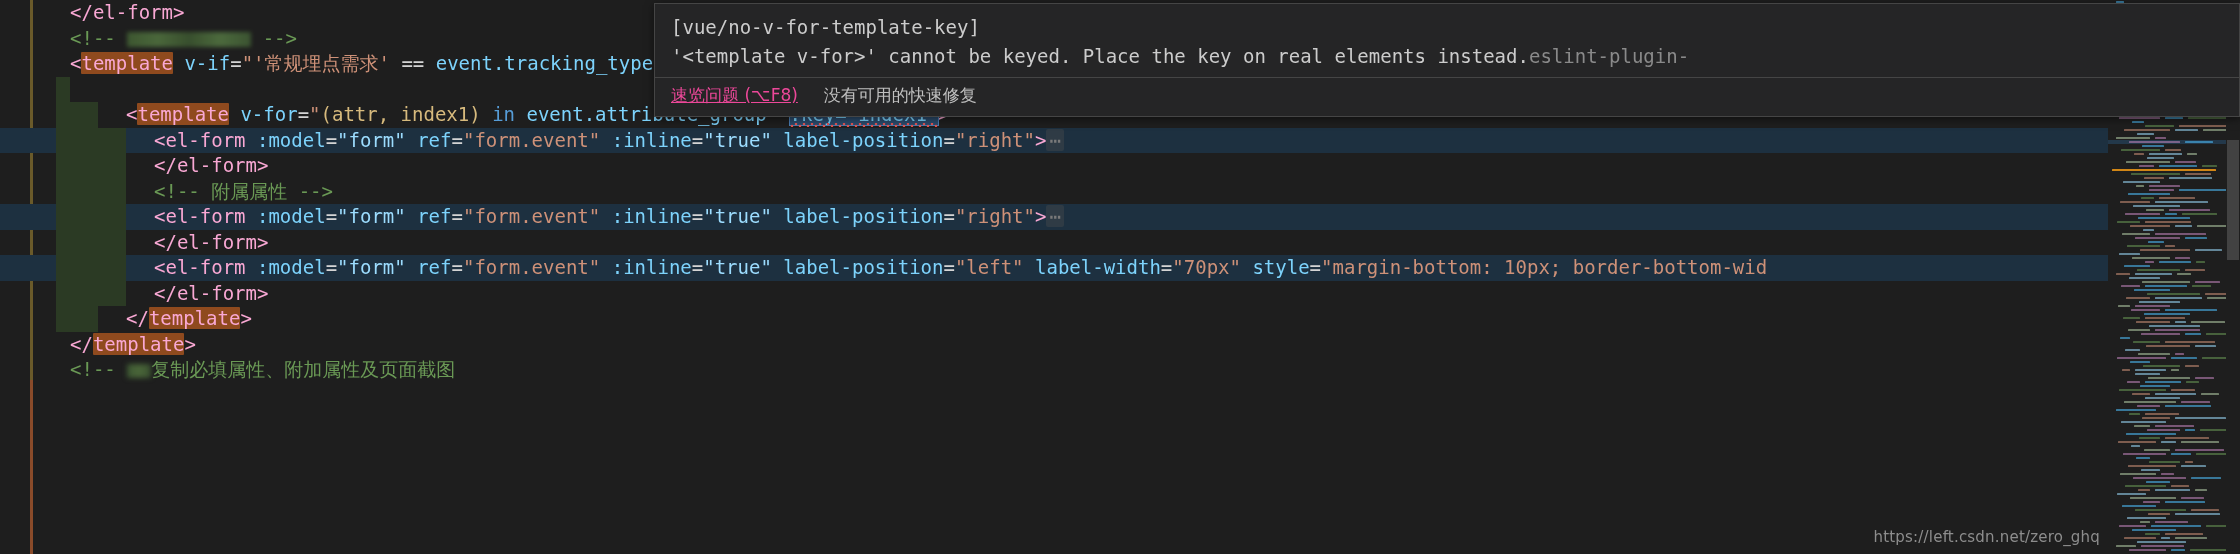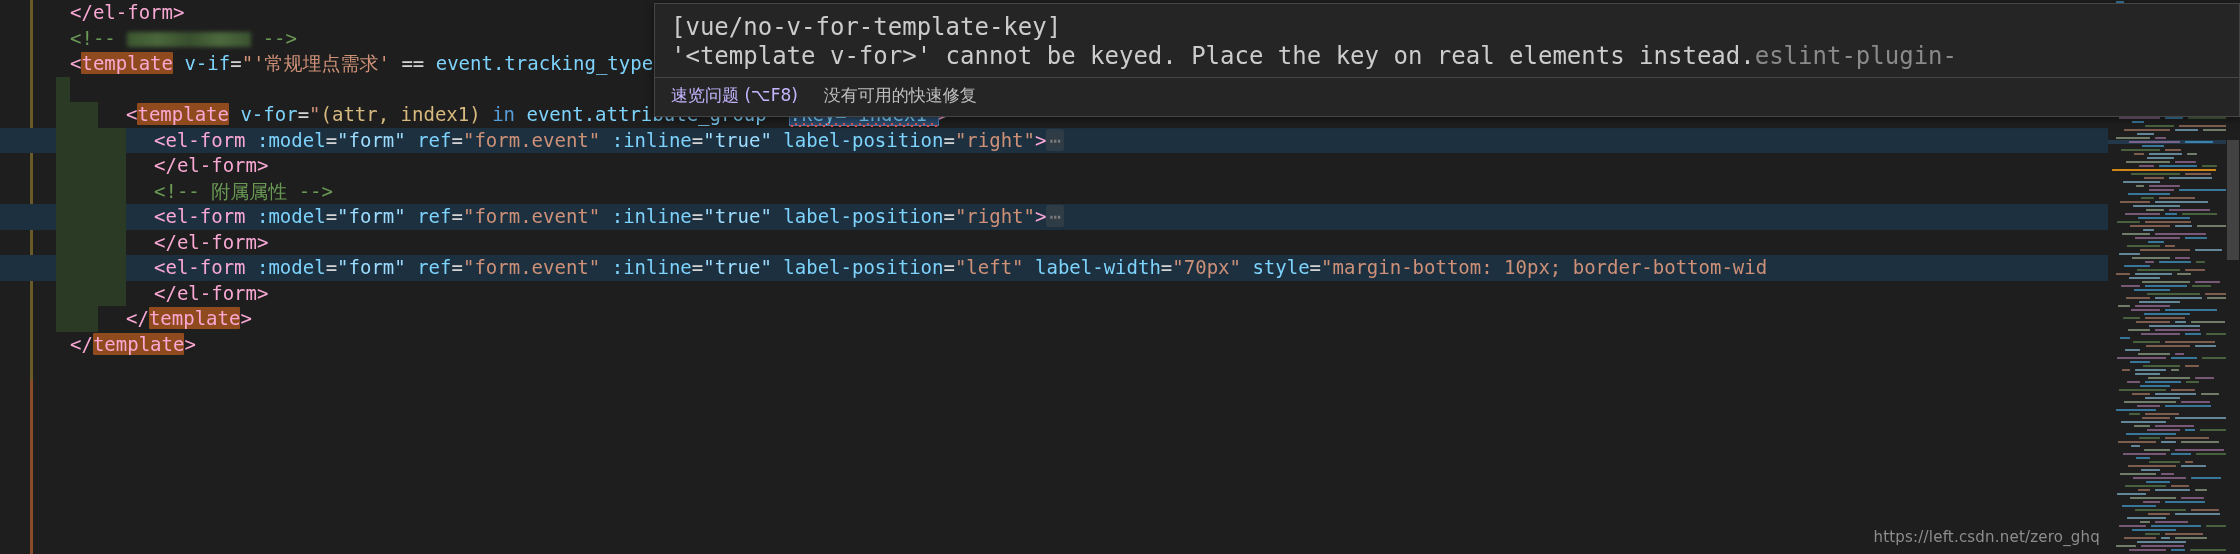--- a/index.html
+++ b/index.html
@@ -117,34 +117,34 @@
     width: 1586px;
     background: #252526;
     border: 1px solid #454545;
     box-shadow: 0 2px 8px rgba(0,0,0,.5);
     z-index: 50;
     font-family: "DejaVu Sans Mono", "Liberation Mono", monospace;
   }
   #hover .hover-body { padding: 9px 16px 6px 16px; }
   #hover .hover-line {
     color: #cccccc;
-    font-size: 24px;
+    font-size: 19px;
     line-height: 29px;
     white-space: pre;
     overflow: hidden;
   }
   #hover .src { color: #8a8a8a; }
   #hover .hover-sep { height: 1px; background: #454545; }
   #hover .hover-actions {
     padding: 6px 16px 9px 16px;
     display: flex; align-items: center; gap: 26px;
     font-family: "DejaVu Sans", "Liberation Sans", sans-serif;
     font-size: 17px;
   }
-  #hover .act-link { color: #c4b5fd; cursor: pointer; }
+  #hover .act-link { color: #ec4899; cursor: pointer; text-decoration: underline; }
   #hover .act-dim { color: #bfbfbf; }
 
   
   #minimap {
     position: absolute; right: 14px; top: 0;
     width: 118px; height: 554px;
     background: #1e1e1e;
     overflow: hidden;
     z-index: 10;
   }
@@ -190,20 +190,21 @@
         <div class="line"><span class="scope" style="left: 56px; width: 42px;"></span><span class="txt" style="padding-left: 112px;"><span class="t-tagname">&lt;</span><span class="occ t-tagname">template</span><span class="t-plain"> </span><span class="t-attr">v-for</span><span class="t-plain">=</span><span class="t-str">"</span><span class="t-paren">(attr, index1)</span><span class="t-plain"> </span><span class="t-kw">in</span><span class="t-plain"> </span><span class="t-attr">event.attribute_group</span><span class="t-str">"</span><span class="t-plain"> </span><span class="sel squig t-attr">:key="index1"</span><span class="t-tagname">&gt;</span></span></div>
         <div class="line hl"><span class="scope" style="left: 56px; width: 70px;"></span><span class="txt" style="padding-left: 140px;"><span class="t-tagname">&lt;</span><span class="t-tagname">el-form</span><span class="t-plain"> </span><span class="t-attr">:model</span><span class="t-plain">=</span><span class="t-strb">"form"</span><span class="t-plain"> </span><span class="t-attr">ref</span><span class="t-plain">=</span><span class="t-str">"form.event"</span><span class="t-plain"> </span><span class="t-attr">:inline</span><span class="t-plain">=</span><span class="t-strb">"true"</span><span class="t-plain"> </span><span class="t-attr">label-position</span><span class="t-plain">=</span><span class="t-str">"right"</span><span class="t-tagname">&gt;</span><span class="t-fold">⋯</span></span></div>
         <div class="line"><span class="scope" style="left: 56px; width: 70px;"></span><span class="txt" style="padding-left: 140px;"><span class="t-tagname">&lt;/el-form&gt;</span></span></div>
         <div class="line"><span class="scope" style="left: 56px; width: 70px;"></span><span class="txt" style="padding-left: 140px;"><span class="t-comment">&lt;!-- 附属属性 --&gt;</span></span></div>
         <div class="line hl"><span class="scope" style="left: 56px; width: 70px;"></span><span class="txt" style="padding-left: 140px;"><span class="t-tagname">&lt;</span><span class="t-tagname">el-form</span><span class="t-plain"> </span><span class="t-attr">:model</span><span class="t-plain">=</span><span class="t-strb">"form"</span><span class="t-plain"> </span><span class="t-attr">ref</span><span class="t-plain">=</span><span class="t-str">"form.event"</span><span class="t-plain"> </span><span class="t-attr">:inline</span><span class="t-plain">=</span><span class="t-strb">"true"</span><span class="t-plain"> </span><span class="t-attr">label-position</span><span class="t-plain">=</span><span class="t-str">"right"</span><span class="t-tagname">&gt;</span><span class="t-fold">⋯</span></span></div>
         <div class="line"><span class="scope" style="left: 56px; width: 70px;"></span><span class="txt" style="padding-left: 140px;"><span class="t-tagname">&lt;/el-form&gt;</span></span></div>
         <div class="line hl"><span class="scope" style="left: 56px; width: 70px;"></span><span class="txt" style="padding-left: 140px;"><span class="t-tagname">&lt;</span><span class="t-tagname">el-form</span><span class="t-plain"> </span><span class="t-attr">:model</span><span class="t-plain">=</span><span class="t-strb">"form"</span><span class="t-plain"> </span><span class="t-attr">ref</span><span class="t-plain">=</span><span class="t-str">"form.event"</span><span class="t-plain"> </span><span class="t-attr">:inline</span><span class="t-plain">=</span><span class="t-strb">"true"</span><span class="t-plain"> </span><span class="t-attr">label-position</span><span class="t-plain">=</span><span class="t-str">"left"</span><span class="t-plain"> </span><span class="t-attr">label-width</span><span class="t-plain">=</span><span class="t-str">"70px"</span><span class="t-plain"> </span><span class="t-attr">style</span><span class="t-plain">=</span><span class="t-str">"margin-bottom: 10px; border-bottom-wid</span></span></div>
         <div class="line"><span class="scope" style="left: 56px; width: 70px;"></span><span class="txt" style="padding-left: 140px;"><span class="t-tagname">&lt;/el-form&gt;</span></span></div>
         <div class="line"><span class="scope" style="left: 56px; width: 42px;"></span><span class="txt" style="padding-left: 112px;"><span class="t-tagname">&lt;/</span><span class="occ t-tagname">template</span><span class="t-tagname">&gt;</span></span></div>
         <div class="line"><span class="txt" style="padding-left: 56px;"><span class="t-tagname">&lt;/</span><span class="occ t-tagname">template</span><span class="t-tagname">&gt;</span></span></div>
+        <div class="line"><span class="txt" style="padding-left: 56px;"><span class="t-comment">&lt;!-- </span><span class="redact-sm" style="width: 24px;"></span><span class="t-comment">复制必填属性、附加属性及页面截图</span></span></div>
       </div>
   </div>
 
   <div id="hover">
     <div class="hover-body">
       <div class="hover-line">[vue/no-v-for-template-key]</div>
       <div class="hover-line"><span>'&lt;template v-for&gt;' cannot be keyed. Place the key on real elements instead.</span><span class="src">eslint-plugin-</span></div>
     </div>
     <div class="hover-sep"></div>
     <div class="hover-actions">

